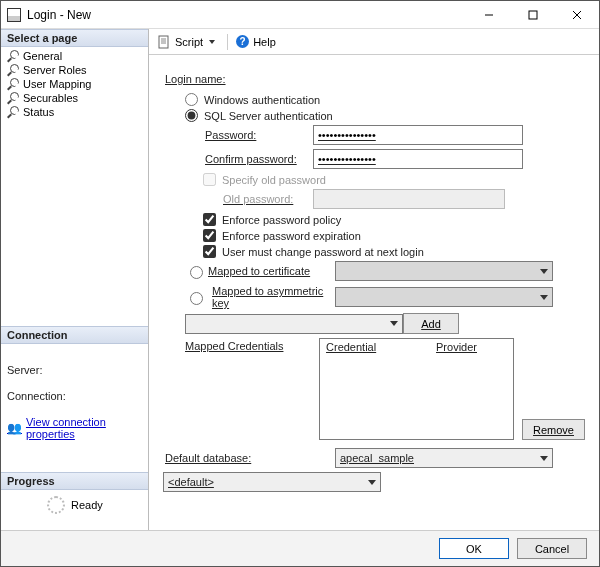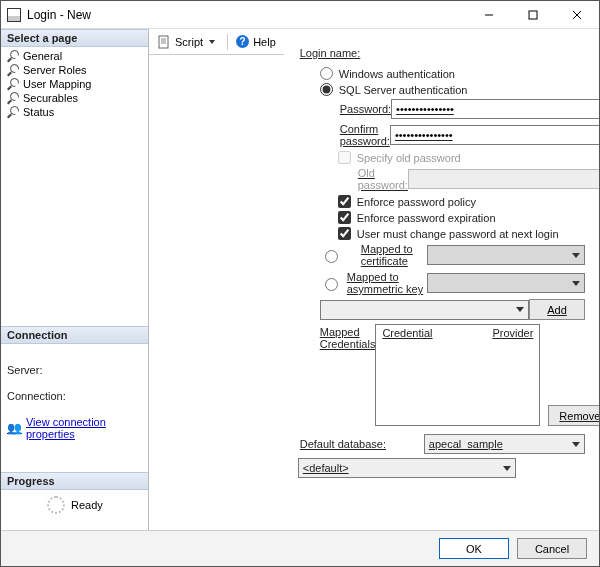--- a/index.html
+++ b/index.html
@@ -98,21 +98,21 @@
   }
   .progress-body { padding:6px; display:flex; align-items:center; gap:6px;margin-left:40px; }
   .spinner {
     width:18px; height:18px;
     border:2px dotted #bbb;
     border-radius:50%;
   }
   .rightpane {
     flex:1;
     display:flex;
-    flex-direction:row;
+    flex-direction:column;
     min-width:0;
   }
   .toolbar {
     height:26px;
     border-bottom:1px solid #ccc;
     display:flex; align-items:center;
     padding:0 8px;
     gap:4px;
     font-size:11px;
   }
@@ -374,21 +374,21 @@
         <div class="check-row indent-2">
           <input type="checkbox" checked="" style="">
           <span>Enforce password expiration</span>
         </div>
         <div class="check-row indent-2">
           <input type="checkbox" checked="" style="">
           <span>User must change password at next login</span>
         </div>
 
         <div class="form-row indent-1">
-          <div style="display:flex;align-items:center;gap:20px;width:150px;">
+          <div style="display:flex;align-items:center;gap:2px;width:150px;">
             <input type="radio" name="map" style="">
             <span>Mapped to certificate</span>
           </div>
           <div class="combo bg-dark">
               <span></span>
               <span class="caret"></span>
             </div>
         </div>
         <div class="form-row indent-1">
           <div style="display:flex;align-items:center;gap:6px;width:150px;">

